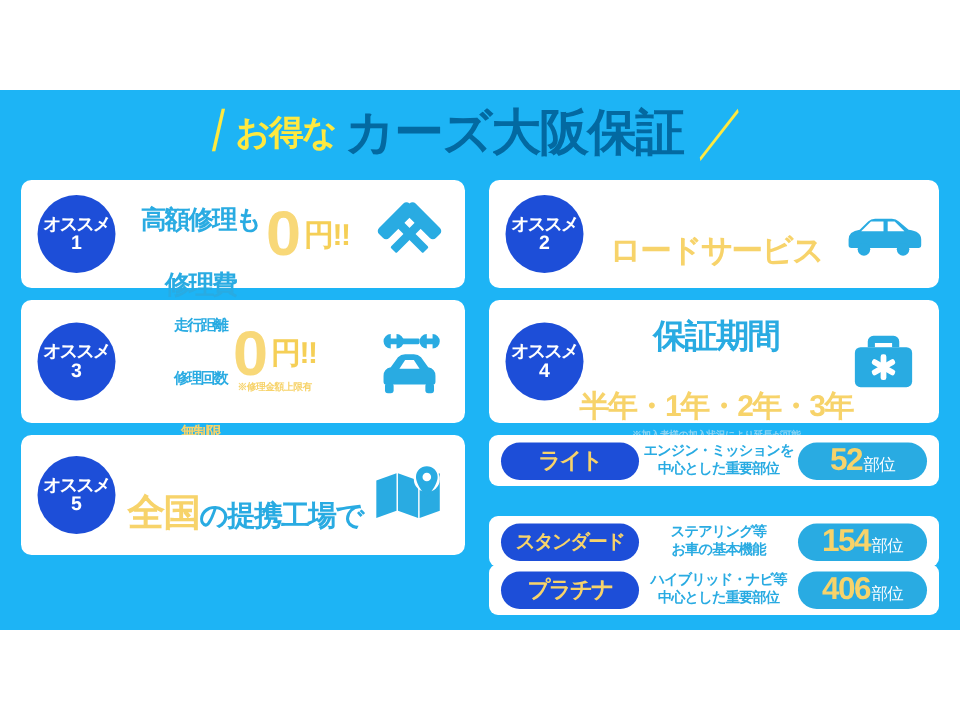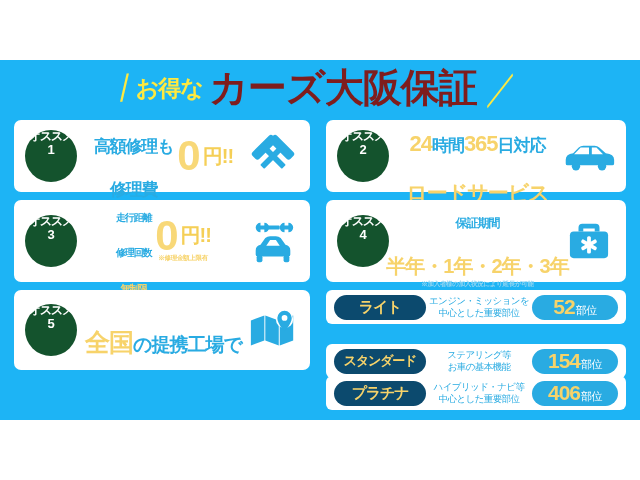--- a/index.html
+++ b/index.html
@@ -54,22 +54,22 @@
   .slash.left  { transform: skewX(-18deg) scaleX(0.5); }
   .slash.right { transform: skewX(-18deg) scaleX(0.5); }
   #title-small {
     color: #ffe93f;
     font-size: 23px;
     font-weight: bold;
     letter-spacing: -1px;
     white-space: nowrap;
   }
   #title-big {
-    color: #7f1d1d;
-    font-size: 39px;
+    color: #0369a1;
+    font-size: 33px;
     font-weight: bold;
     letter-spacing: -1px;
     white-space: nowrap;
   }
 
   
   .card {
     position: absolute;
     background: #ffffff;
     border-radius: 7px;
@@ -82,25 +82,26 @@
   #card3 { left: 14px;  top: 200px; width: 296px; height: 82px; }
   #card4 { left: 326px; top: 200px; width: 300px; height: 82px; }
   #card5 { left: 14px;  top: 290px; width: 296px; height: 80px; }
 
   
   .badge {
     flex: 0 0 auto;
     width: 52px;
     height: 52px;
     border-radius: 50%;
-    background: #14532d;
+    background: #1d4ed8;
     color: #ffffff;
     display: flex;
     flex-direction: column;
     align-items: center;
+    justify-content: center;
     margin-left: 11px;
     margin-right: 6px;
   }
   .badge-label {
     font-size: 12px;
     font-weight: bold;
     letter-spacing: -1.2px;
     line-height: 1.05;
   }
   .badge-num {
@@ -176,21 +177,21 @@
     font-size: 20px;
     font-weight: bold;
     color: #f5cf56;
     letter-spacing: -1px;
   }
   .c1-line { font-size: 17px; letter-spacing: -1.2px; }
   .c2-line1 { font-size: 17px; letter-spacing: -1px; }
   .c2-line2 { font-size: 21px; letter-spacing: -1px; }
   .c2-num   { font-size: 22px; }
   .c3-line  { font-size: 10px; letter-spacing: -1.2px; }
-  .c4-line1 { font-size: 12px; letter-spacing: -1px; }
+  .c4-line1 { font-size: 22px; letter-spacing: -1px; }
   .c4-line2 { font-size: 20px; letter-spacing: -1px; }
   .c5-line1 { font-size: 19px; letter-spacing: -1px; }
   .c5-line2 { font-size: 19px; letter-spacing: -1px; }
   .c5-big   { font-size: 25px; letter-spacing: -1px; }
 
   
   .plan-row {
     position: absolute;
     left: 326px;
     width: 300px;
@@ -203,37 +204,37 @@
   }
   #plan0 { top: 290px; }
   #plan1 { top: 344px; }
   #plan2 { top: 376px; }
 
   .plan-name {
     flex: 0 0 auto;
     width: 92px;
     height: 25px;
     margin-left: 8px;
-    background: #0c4a6e;
+    background: #1d4ed8;
     border-radius: 13px;
     color: #f7d36a;
     font-weight: bold;
     display: flex;
     align-items: center;
     justify-content: center;
     letter-spacing: -1.2px;
   }
   .plan-name.sz-lg  { font-size: 15px; }
   .plan-name.sz-sm  { font-size: 13px; }
 
   .plan-desc {
     flex: 1 1 auto;
     text-align: center;
     color: #29abe2;
-    font-weight: normal;
+    font-weight: bold;
     font-size: 9.5px;
     line-height: 1.25;
     letter-spacing: -0.6px;
     white-space: nowrap;
     padding: 0 2px;
   }
 
   .plan-count {
     flex: 0 0 auto;
     width: 86px;
@@ -303,23 +304,20 @@
       </svg>
     </div>
   </div>
 
   <div class="card" id="card2">
     <div class="badge">
       <span class="badge-label">オススメ</span>
       <span class="badge-num">2</span>
     </div>
     <div class="card-text">
-      <div class="ln c2-line1">
-        <span class="yellow c2-num">24</span><span class="blue">時間</span><span class="yellow c2-num">365</span><span class="blue">日対応</span>
-      </div>
       <div class="ln yellow c2-line2">ロードサービス</div>
     </div>
     <div class="card-icon">
       <svg width="54" height="32" viewBox="0 0 58 32" fill="#29abe2">
         <path d="M4 20 q0-6 8-7 l6-6 q2-2 5-2 h12 q3 0 5 2 l7 6 q9 1 9 7 v4 q0 2-2 2 h-48 q-2 0-2-2 z"></path>
         <path d="M20 7 h9 v7 h-16 z" fill="#ffffff"></path>
         <path d="M32 7 h5 l7 7 h-12 z" fill="#ffffff"></path>
         <circle cx="15" cy="27" r="4.5"></circle>
         <circle cx="43" cy="27" r="4.5"></circle>
       </svg>

